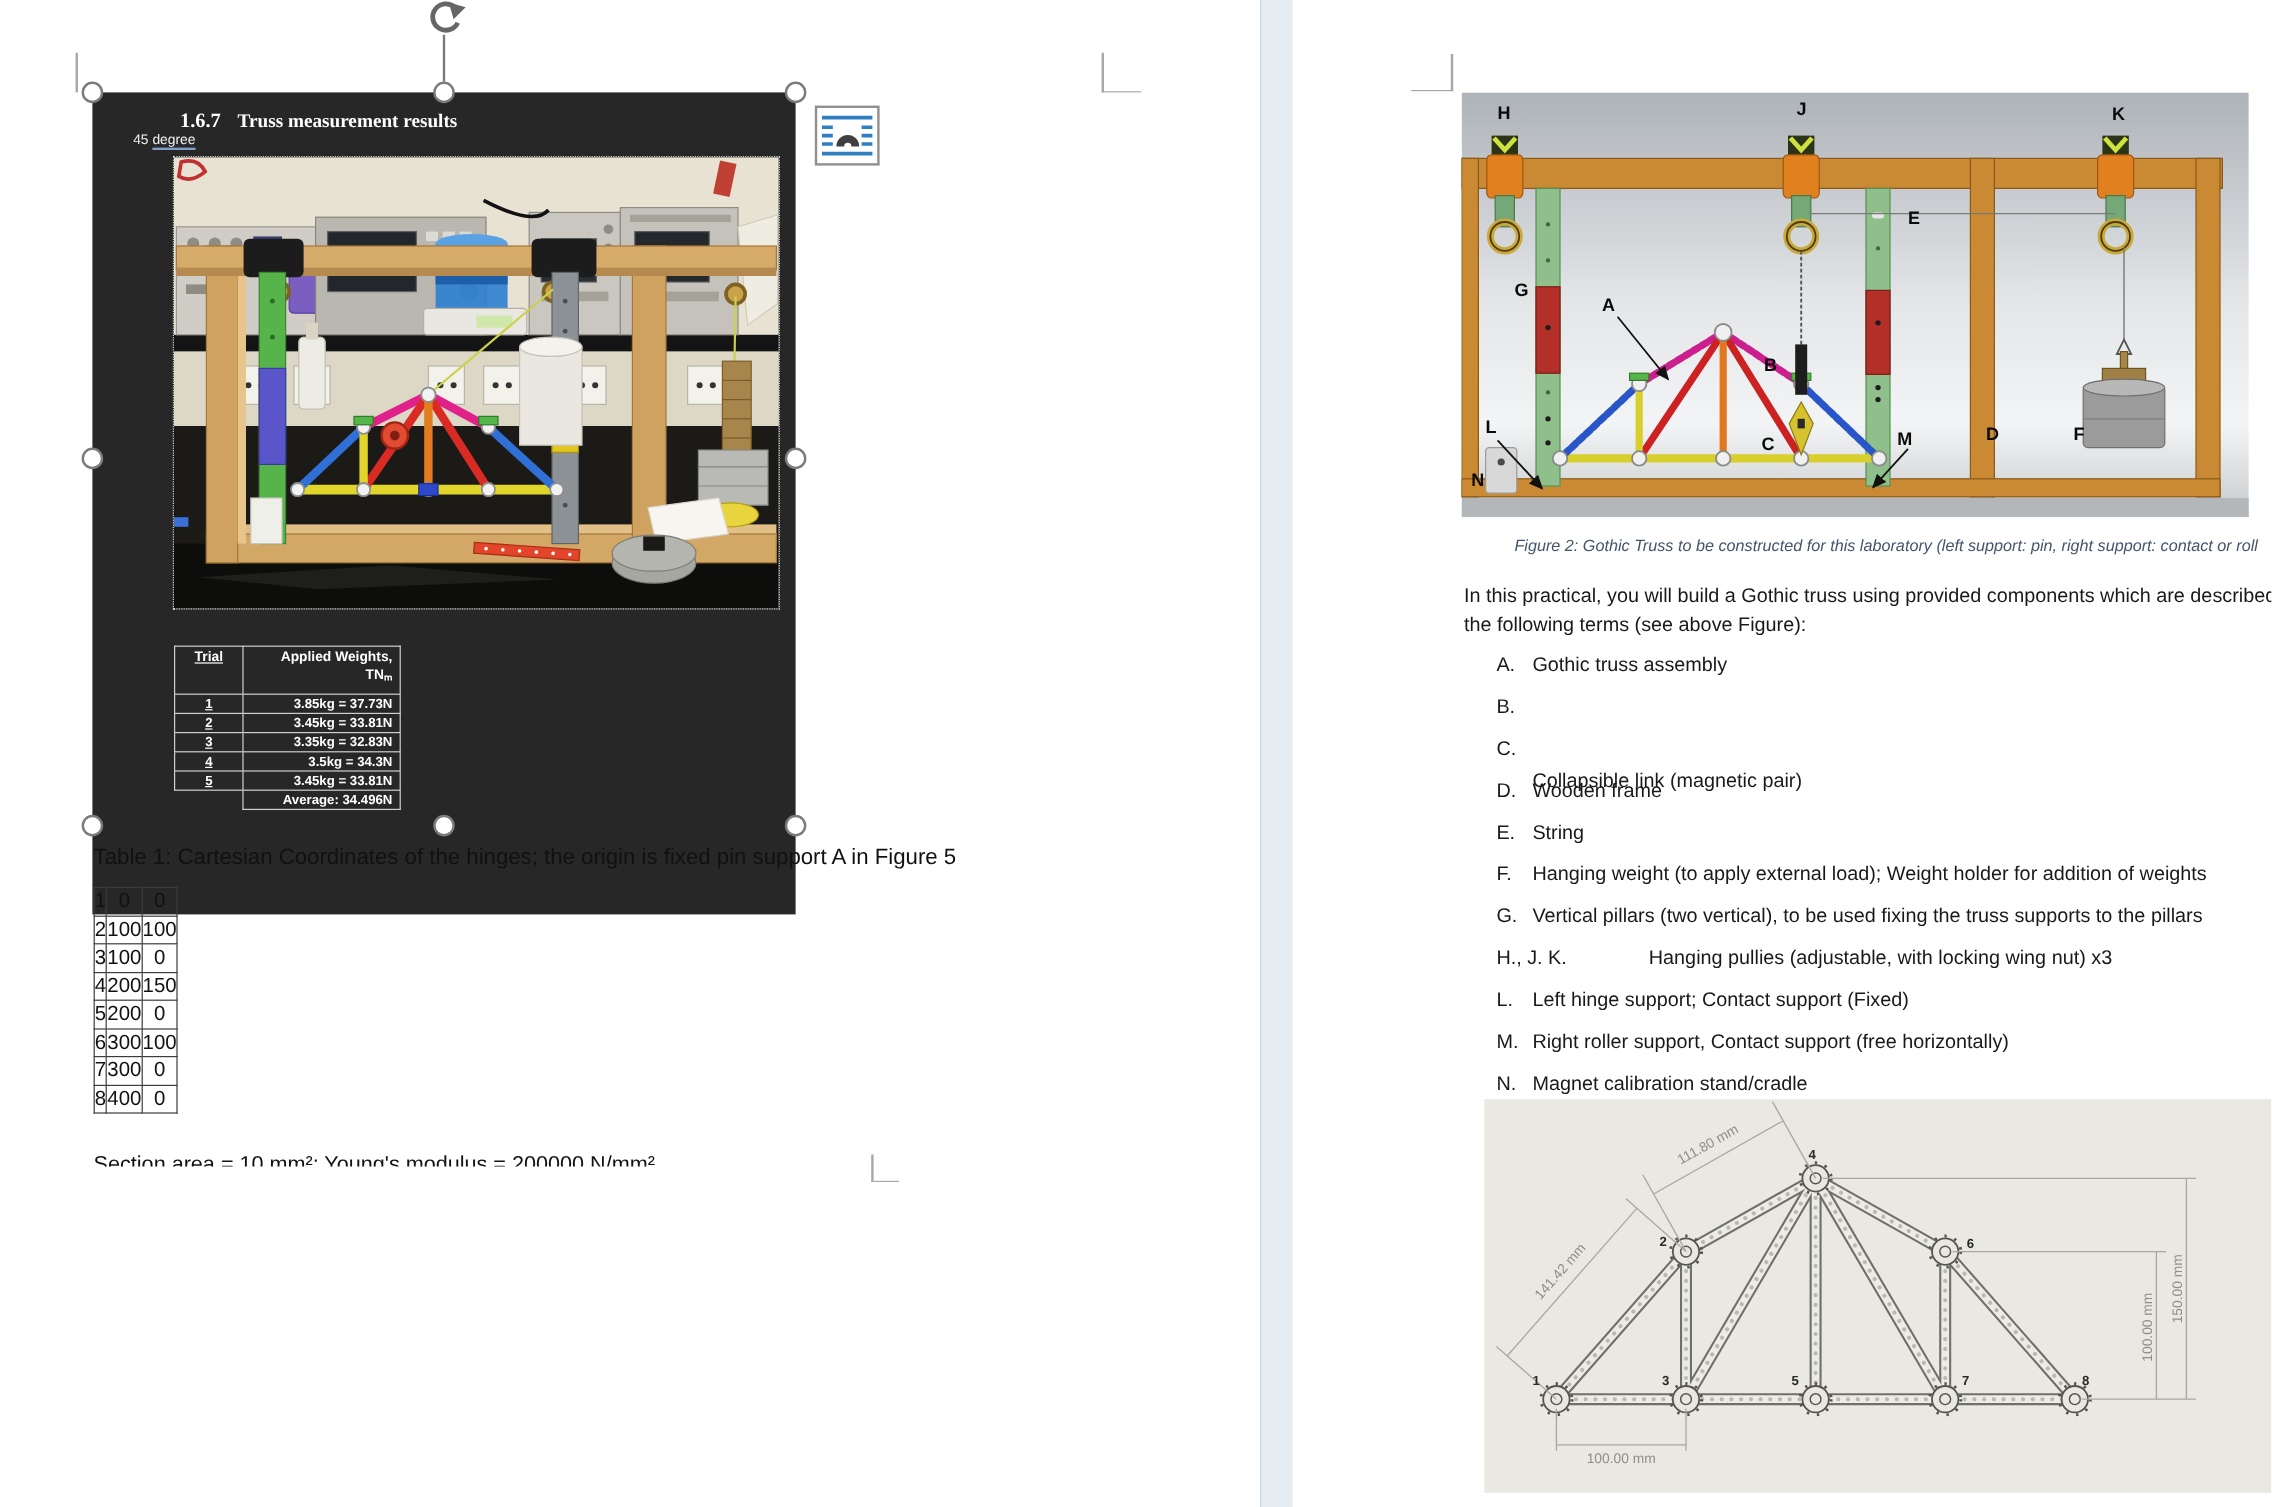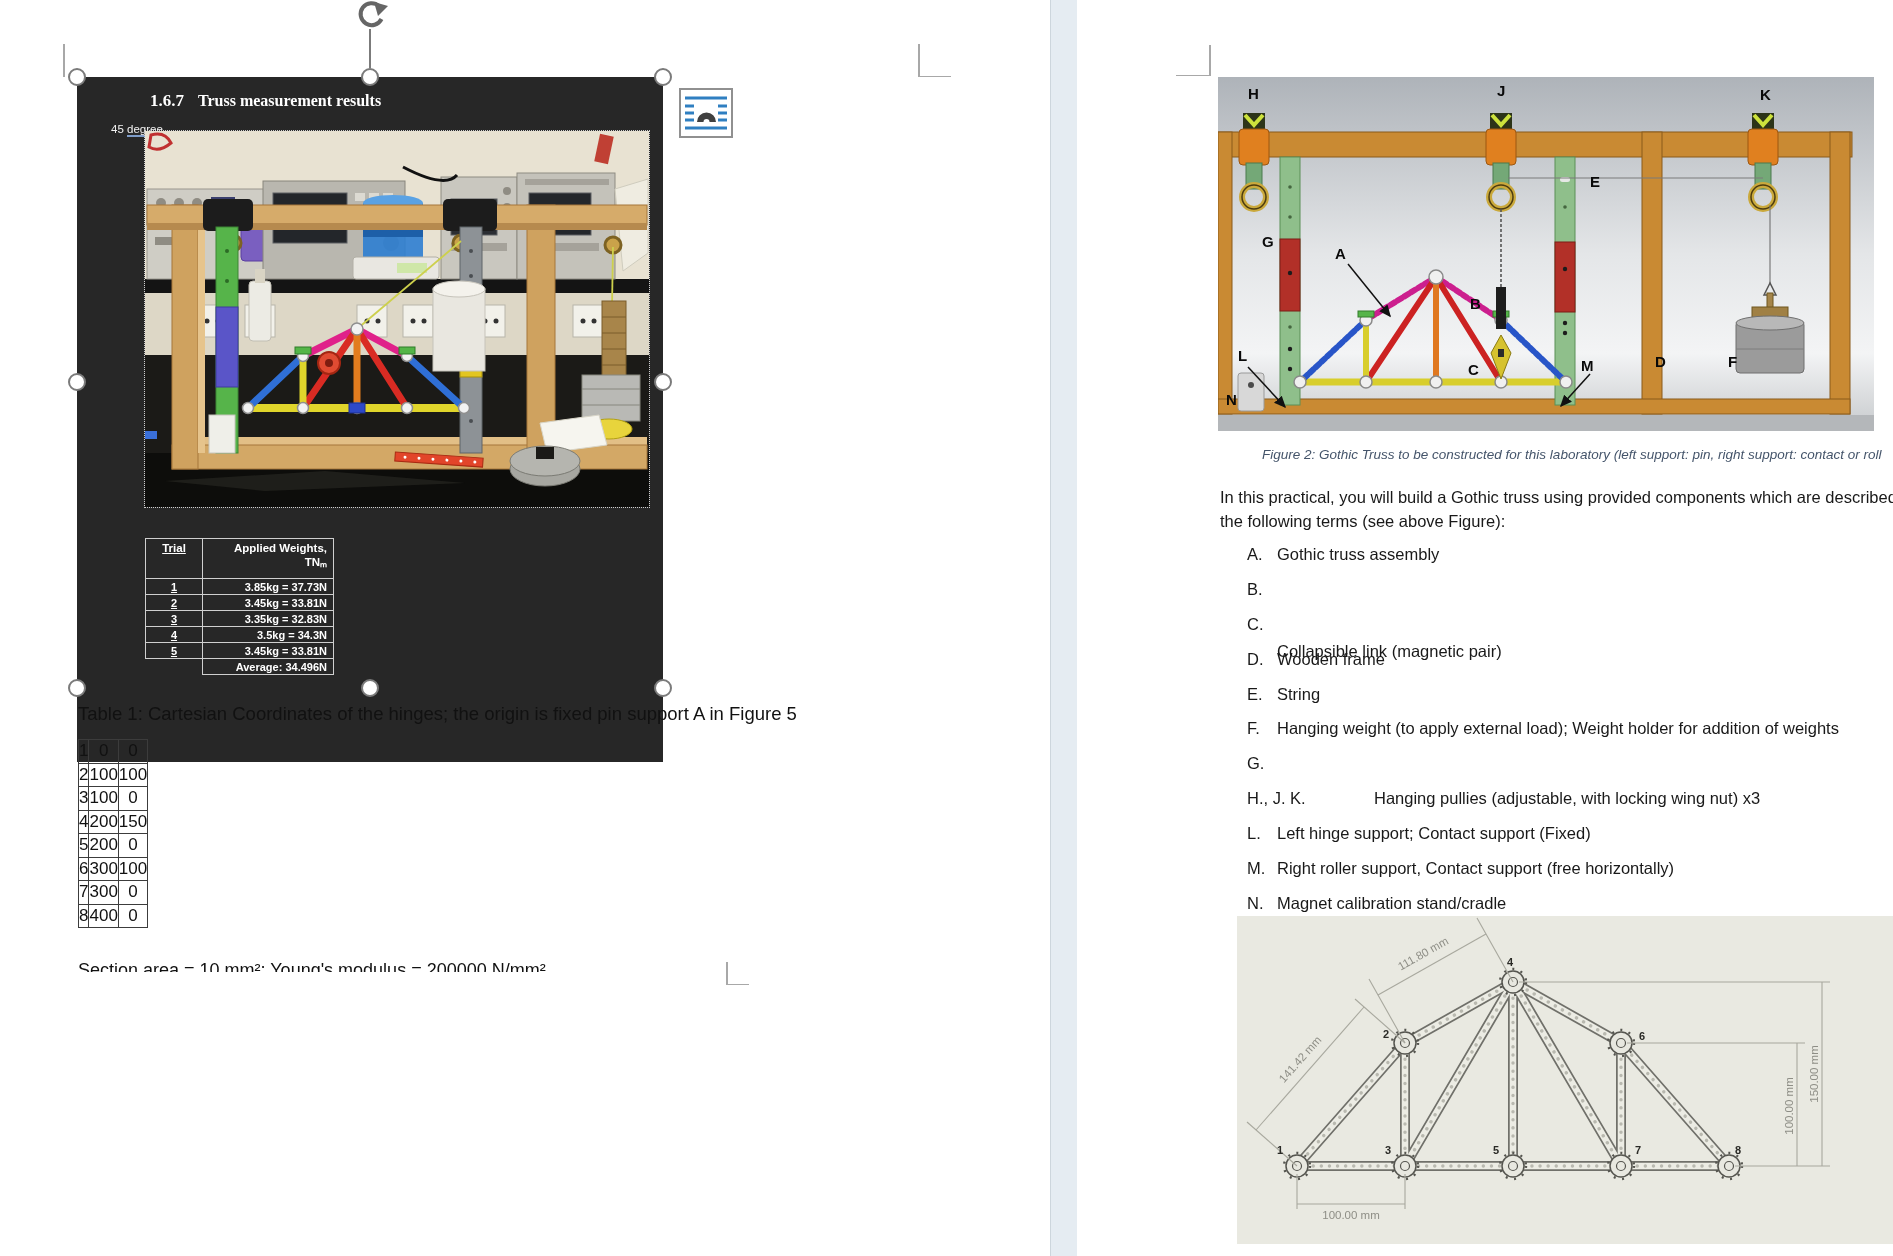--- a/index.html
+++ b/index.html
@@ -10,21 +10,21 @@
   .page{position:absolute;top:0;height:1256px;background:#fff;}
   .page-gap{position:absolute;top:0;height:1256px;background:#e5ecf2;
             border-left:1px solid #cdd6dd;border-right:1px solid #cdd6dd;}
   .corner-mark{position:absolute;}
   .corner-mark .h,.corner-mark .v{position:absolute;background:#a8a8a8;}
   
   .sel-img{position:absolute;left:77px;top:77px;width:586px;height:685px;background:#272727;}
   .img-title{position:absolute;left:73px;top:14px;color:#fff;font-family:"Liberation Serif",serif;
              font-weight:bold;font-size:16px;white-space:nowrap;}
   .img-title .num{font-size:17px;margin-right:14px;}
-  .img-sub{position:absolute;left:34px;top:46px;color:#f2f2f2;font-size:11.5px;white-space:nowrap;text-align:center;}
+  .img-sub{position:absolute;left:34px;top:34px;color:#f2f2f2;font-size:11.5px;white-space:nowrap;text-align:center;}
   .img-sub u{text-decoration:none;border-bottom:2px solid #7e9cc8;}
   .photo{position:absolute;left:68px;top:54px;width:504px;height:376px;outline:1.5px dotted #cfcfcf;}
   
   .trial{position:absolute;left:68px;top:461px;border-collapse:collapse;color:#fff;
          font-size:11px;font-weight:bold;}
   .trial td{border:1.5px solid #cfcfcf;padding:0 6px;height:15px;vertical-align:middle;}
   .trial td.c1{width:44px;text-align:center;text-decoration:underline;}
   .trial td.c2{width:118px;text-align:right;}
   .trial tr.hdr td{height:36px;vertical-align:top;padding-top:3px;font-size:11.5px;}
   .trial tr.avg td.c1{border:none;}
@@ -539,20 +539,21 @@
   <div class="li-letter" style="top:580px;">B.</div>
   <div class="li-letter" style="top:615px;">C.</div>
   <div class="li-text" style="top:642px;text-align:right;">Collapsible link (magnetic pair)</div>
   <div class="li-letter" style="top:650px;">D.</div>
   <div class="li-text" style="top:650px;">Wooden frame</div>
   <div class="li-letter" style="top:685px;">E.</div>
   <div class="li-text" style="top:685px;">String</div>
   <div class="li-letter" style="top:719px;">F.</div>
   <div class="li-text" style="top:719px;">Hanging weight (to apply external load); Weight holder for addition of weights</div>
   <div class="li-letter" style="top:754px;">G.</div>
+  <div class="li-text" style="top:754px;">Vertical pillars (two vertical), to be used fixing the truss supports to the pillars</div>
   <div class="li-letter" style="top:789px;">H., J. K.</div>
   <div class="li-text wide" style="top:789px;">Hanging pullies (adjustable, with locking wing nut) x3</div>
   <div class="li-letter" style="top:824px;">L.</div>
   <div class="li-text" style="top:824px;">Left hinge support; Contact support (Fixed)</div>
   <div class="li-letter" style="top:859px;">M.</div>
   <div class="li-text" style="top:859px;">Right roller support, Contact support (free horizontally)</div>
   <div class="li-letter" style="top:894px;">N.</div>
   <div class="li-text" style="top:894px;">Magnet calibration stand/cradle</div>
 
   <div class="beige">

